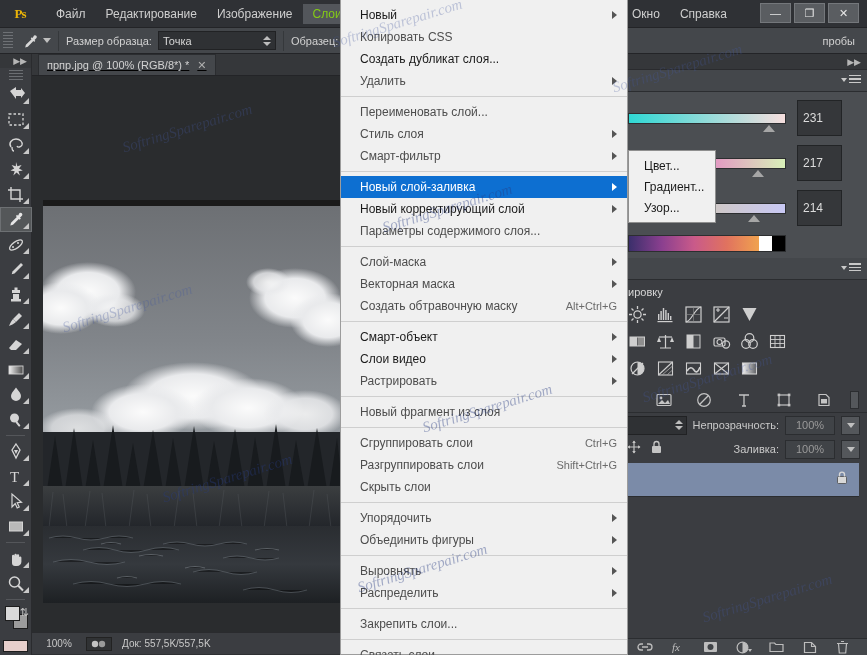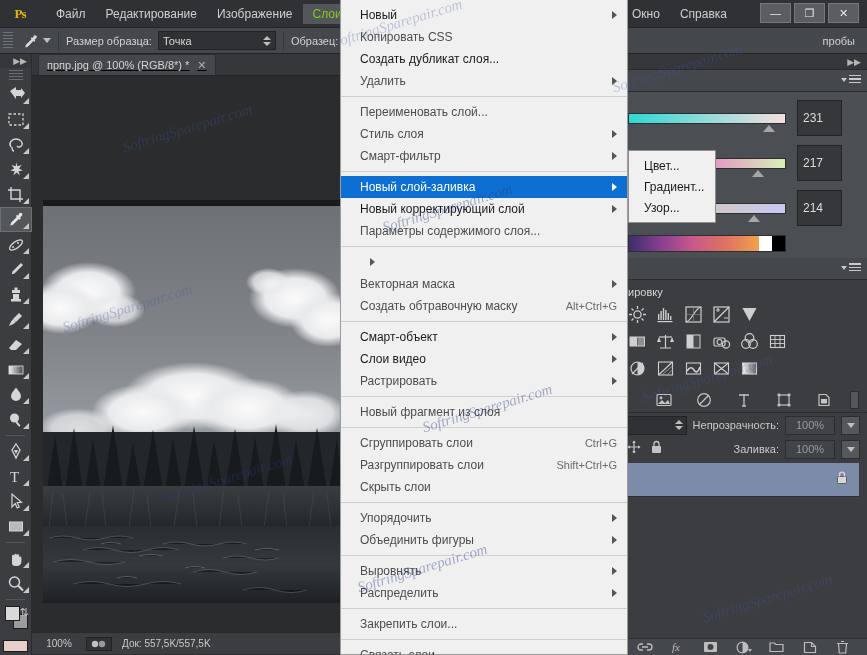--- a/index.html
+++ b/index.html
@@ -872,20 +872,21 @@
       </div>
       <div class="row enabled">
         <span class="label">Новый корректирующий слой</span>
         <span class="arrow"></span>
       </div>
       <div class="row">
         <span class="label">Параметры содержимого слоя...</span>
       </div>
       <div class="sep"></div>
       <div class="row">
+        <span class="label">Слой-маска</span>
         <span class="arrow"></span>
       </div>
       <div class="row">
         <span class="label">Векторная маска</span>
         <span class="arrow"></span>
       </div>
       <div class="row">
         <span class="label">Создать обтравочную маску</span>
         <span class="accel">Alt+Ctrl+G</span>
       </div>

